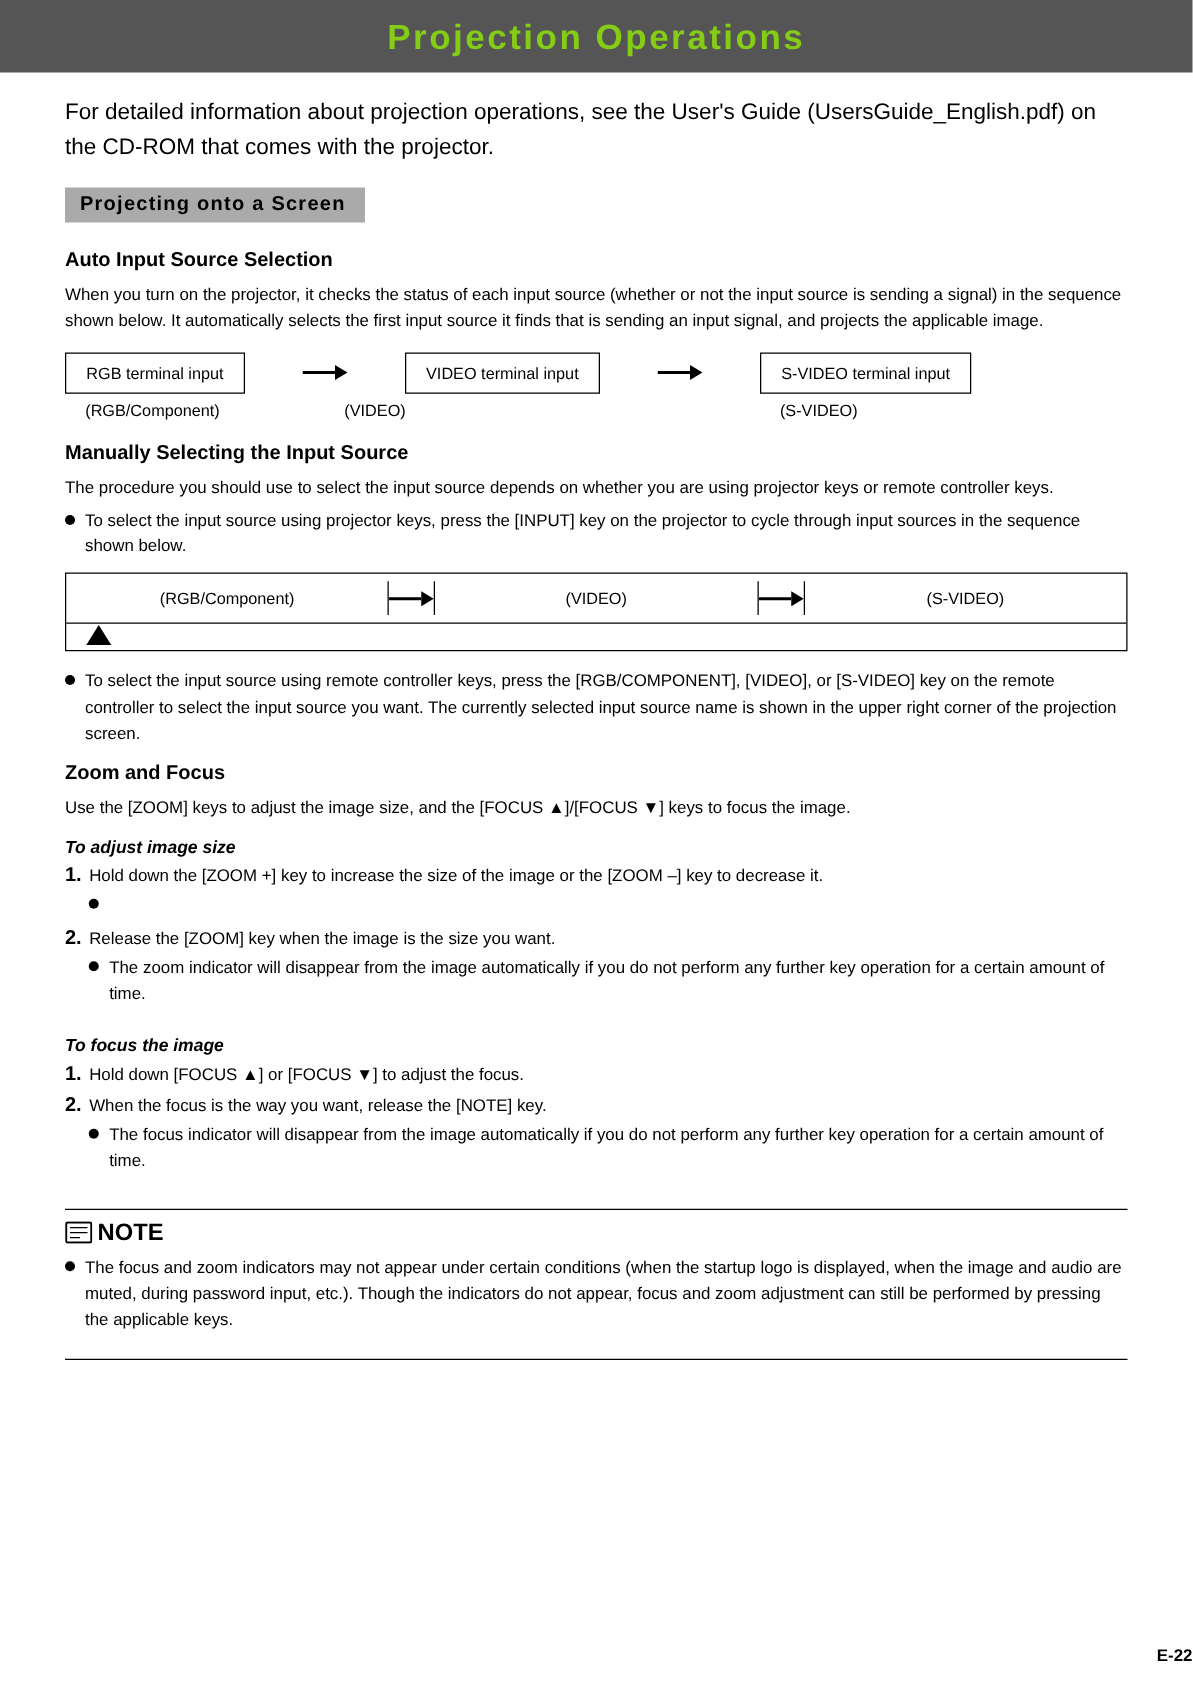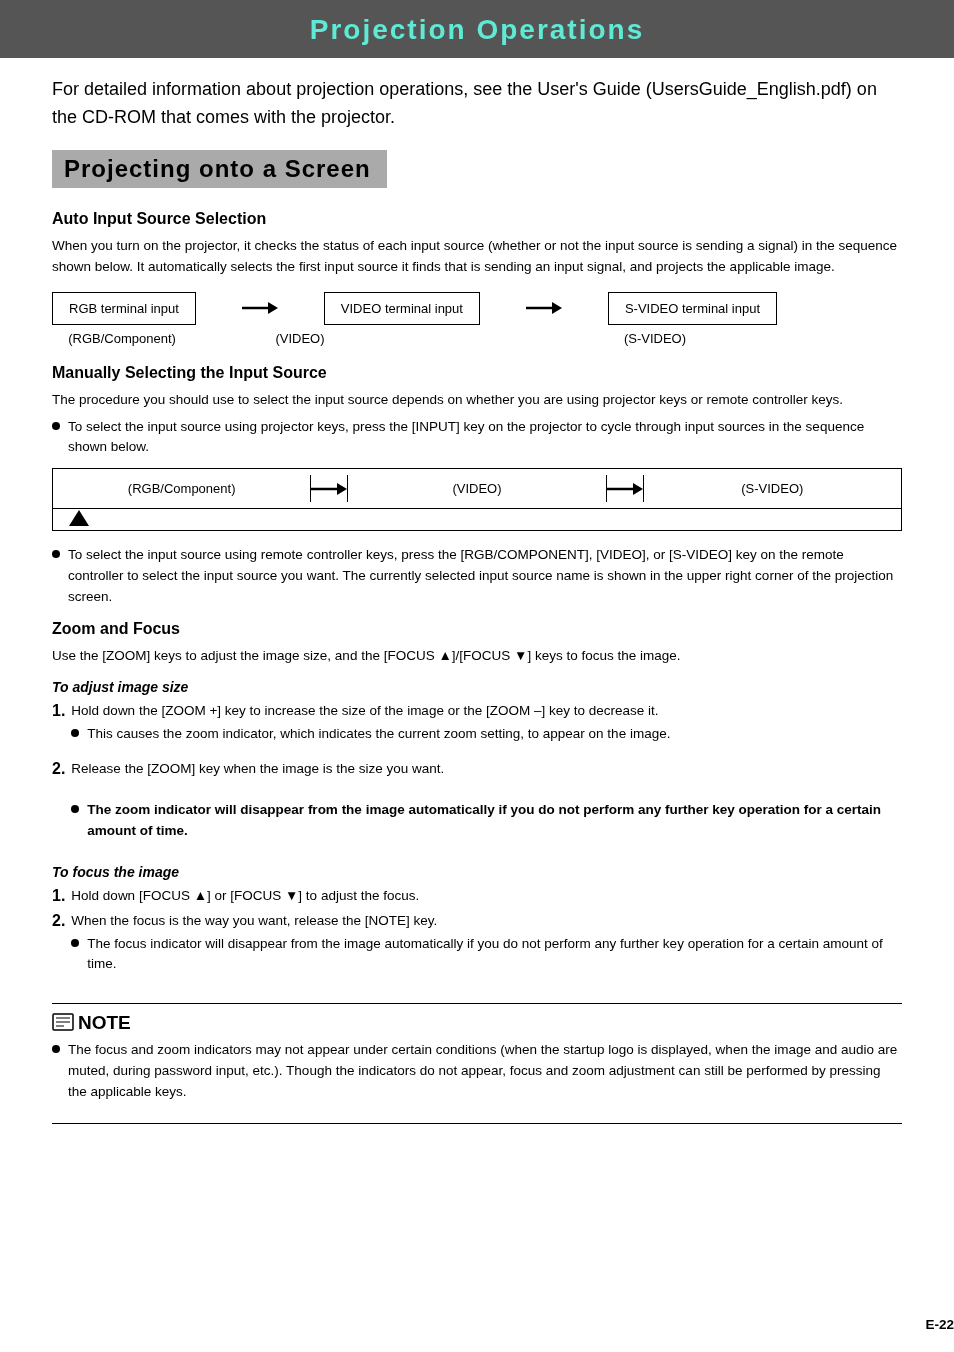--- a/index.html
+++ b/index.html
@@ -19,21 +19,21 @@
       position: relative;
     }
     
     .page-header {
       background: #555;
       text-align: center;
       padding: 14px 20px 12px;
       margin-bottom: 18px;
     }
     .page-header h1 {
-      color: #5eead4;
+      color: #84cc16;
       font-size: 28px;
       font-weight: bold;
       letter-spacing: 2px;
     }
     .content {
       padding: 0 52px 30px 52px;
     }
     
     .intro-para {
       font-size: 18px;
@@ -41,21 +41,21 @@
       margin-bottom: 18px;
     }
     
     .section-heading-box {
       background: #aaa;
       display: inline-block;
       padding: 5px 16px 5px 12px;
       margin-bottom: 18px;
     }
     .section-heading-box h2 {
-      font-size: 24px;
+      font-size: 16px;
       font-weight: bold;
       color: #000;
       letter-spacing: 1px;
     }
     
     .subsection-heading {
       font-size: 16px;
       font-weight: bold;
       margin-bottom: 8px;
       margin-top: 4px;
@@ -325,30 +325,29 @@
 
       <div class="italic-heading">To adjust image size</div>
       <ol class="numbered-list">
         <li>
           <span class="num-label">1.</span>
           <div class="num-content">
             <span>Hold down the [ZOOM +] key to increase the size of the image or the [ZOOM –] key to decrease it.</span>
             <ul class="bullet-list" style="margin-top:2px;">
               <li>
                 <span class="bullet-dot"></span>
-                <span>This causes the zoom indicator, which indicates the current zoom setting, to appear on the image.</span>
               </li>
             </ul>
           </div>
         </li>
         <li>
           <span class="num-label">2.</span>
           <div class="num-content">
             <span>Release the [ZOOM] key when the image is the size you want.</span>
-            <ul class="bullet-list" style="margin-top:20px;font-weight:bold;">
+            <ul class="bullet-list" style="margin-top:2px;">
               <li>
                 <span class="bullet-dot"></span>
                 <span>The zoom indicator will disappear from the image automatically if you do not perform any further key operation for a certain amount of time.</span>
               </li>
             </ul>
           </div>
         </li>
       </ol>
 
       <div class="italic-heading">To focus the image</div>

